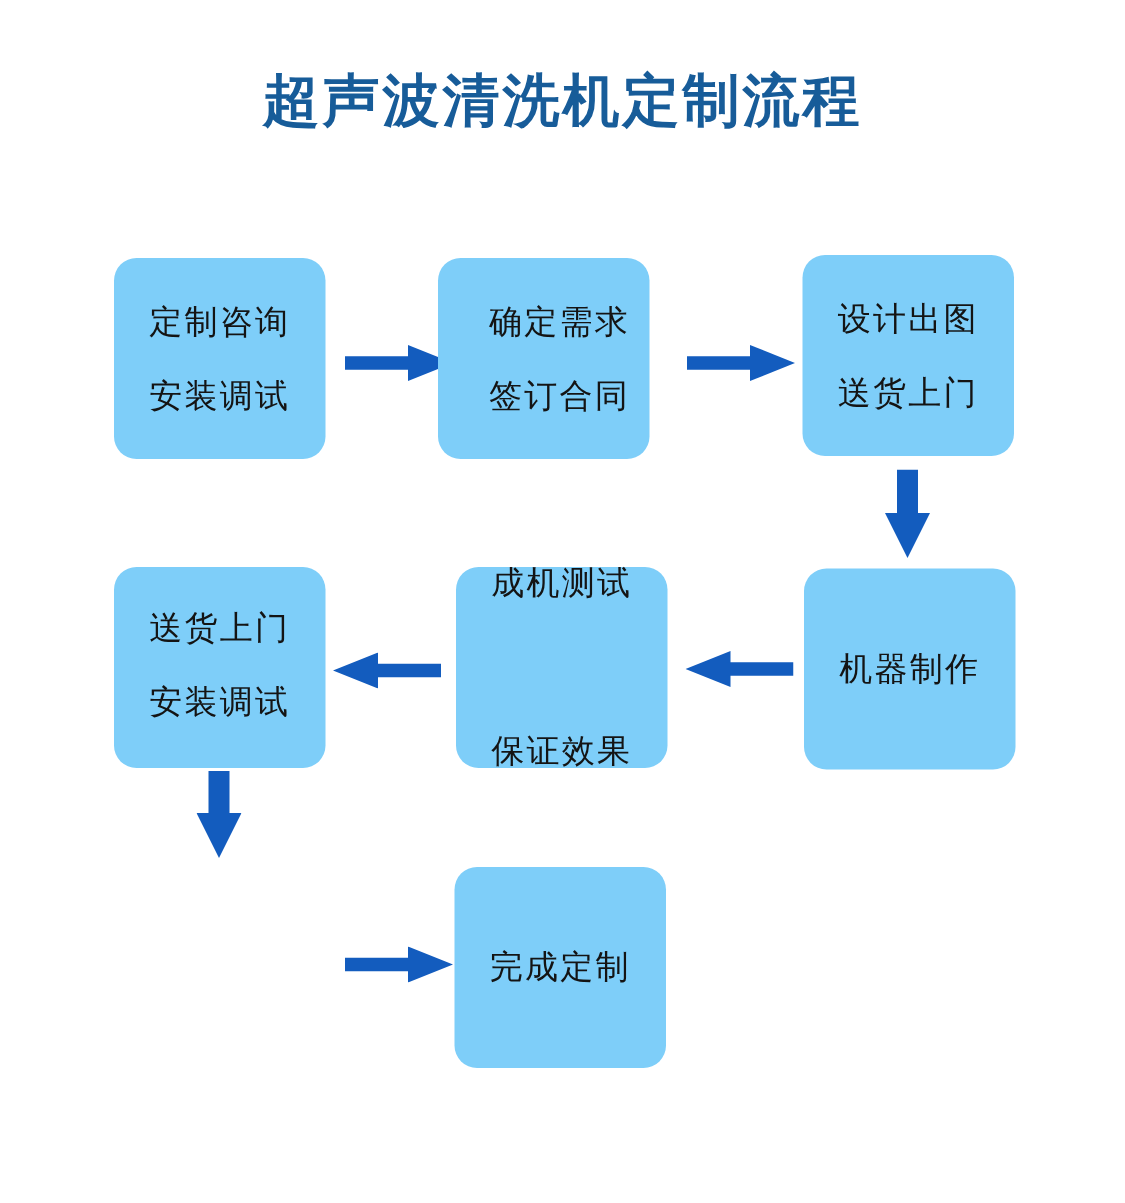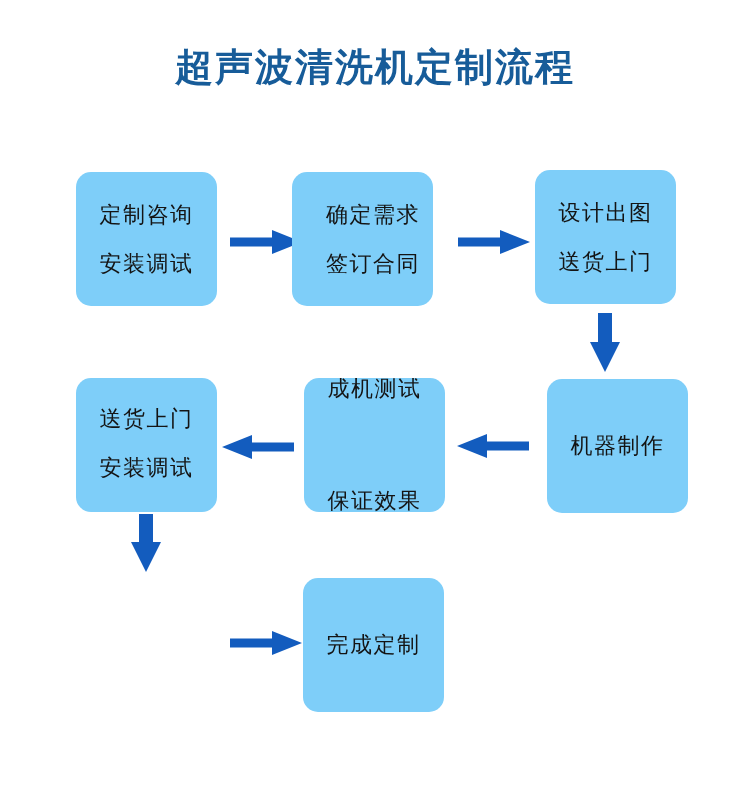--- a/index.html
+++ b/index.html
@@ -109,21 +109,21 @@
     <span>保证效果</span>
   </div>
 
   <div class="arrow" style="left:457px; top:434px;">
     <svg width="72" height="24" viewBox="0 0 72 24" fill="currentColor" aria-hidden="true">
       <polygon points="30,0 0,12 30,24"></polygon>
       <rect x="27" y="7.5" width="45" height="9"></rect>
     </svg>
   </div>
 
-  <div class="box" style="left:547px; top:379px;">
+  <div class="box" style="left:536px; top:379px;">
     <span>机器制作</span>
   </div>
 
   <div class="arrow" style="left:131px; top:514px;">
     <svg width="30" height="58" viewBox="0 0 30 58" fill="currentColor" aria-hidden="true">
       <rect x="8" y="0" width="14" height="31"></rect>
       <polygon points="0,28 30,28 15,58"></polygon>
     </svg>
   </div>
 

